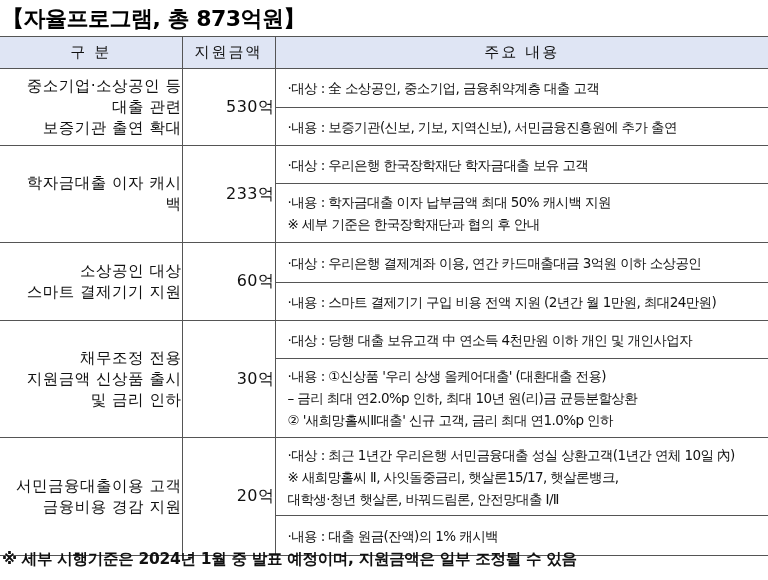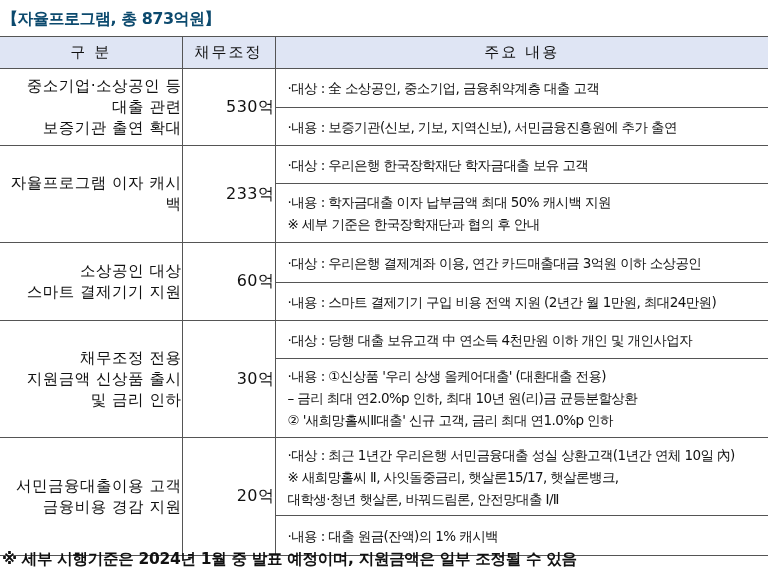--- a/index.html
+++ b/index.html
@@ -1,19 +1,19 @@
 <!DOCTYPE html>
 <html><head>
 <meta charset="utf-8">
 <style>
   html, body { margin: 0; padding: 0; background: #ffffff; }
   body { width: 768px; height: 580px; overflow: hidden; position: relative;
          font-family: "DejaVu Sans", sans-serif; color: #111; }
   .title { position: absolute; left: 2px; top: 6px; height: 26px; line-height: 26px;
-           font-size: 16px; font-weight: bold; letter-spacing: -0.5px; color: #0c4a6e; }
+           font-size: 22px; font-weight: bold; letter-spacing: -0.5px; color: #000000; }
   table { position: absolute; left: 0; top: 36px; width: 768px; border-collapse: collapse;
           table-layout: fixed; }
   td, th { border: 1.5px solid #555; padding: 0; }
   tr td:last-child, tr th:last-child { border-right: none; }
   tr td:first-child, tr th:first-child { border-left: none; }
   th { background: #dfe5f4; font-size: 15px; font-weight: normal; height: 31px;
        letter-spacing: 2px; color: #111; }
   .cat { text-align: right; font-size: 15.5px; line-height: 21px; letter-spacing: 0.5px; }
   .amt { text-align: right; font-size: 16px; letter-spacing: 0.5px; }
   .det { font-size: 13.5px; line-height: 22px; padding: 0 16px 0 12px; letter-spacing: -0.6px;
@@ -31,21 +31,21 @@
 
 <table>
   <colgroup>
     <col style="width:182px">
       <col style="width:93px">
       <col style="width:493px">
   </colgroup>
   <thead>
     <tr>
       <th>구 분</th>
-      <th>채무조정</th>
+      <th>지원금액</th>
       <th>주요 내용</th>
     </tr>
   </thead>
   <tbody>
 
     <tr style="height:39px">
       <td rowspan="2" class="cat">
         <span class="line" style="display:block">중소기업·소상공인 등</span>
         <span class="line" style="display:block">대출 관련</span>
         <span class="line" style="display:block">보증기관 출연 확대</span>
@@ -56,21 +56,21 @@
       </td>
     </tr>
     <tr style="height:38px">
       <td class="det">
         <span class="line">·내용 : 보증기관(신보, 기보, 지역신보), 서민금융진흥원에 추가 출연</span>
       </td>
     </tr>
 
     <tr style="height:38px">
       <td rowspan="2" class="cat">
-        <span style="display:block">자율프로그램 이자 캐시</span>
+        <span style="display:block">학자금대출 이자 캐시</span>
         <span style="display:block">백</span>
       </td>
       <td rowspan="2" class="amt">233억</td>
       <td class="det">
         <span class="line">·대상 : 우리은행 한국장학재단 학자금대출 보유 고객</span>
       </td>
     </tr>
     <tr style="height:59px">
       <td class="det">
         <span class="line">·내용 : 학자금대출 이자 납부금액 최대 50% 캐시백 지원</span>

